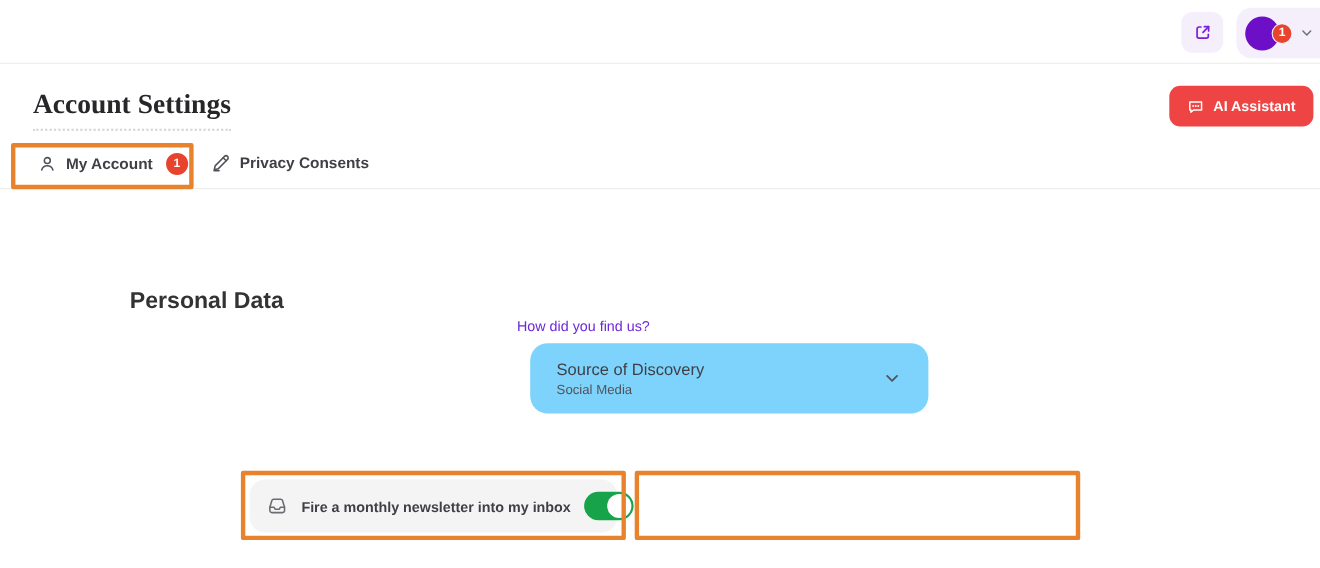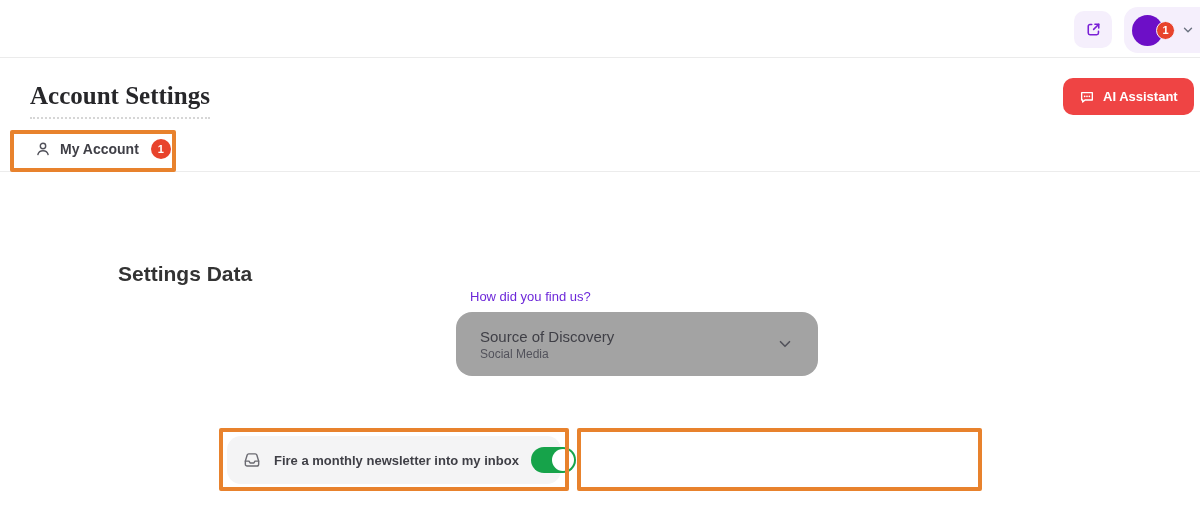--- a/index.html
+++ b/index.html
@@ -45,21 +45,21 @@
 
   
   .ann { border:4px solid #e8822d; border-radius:2px; pointer-events:none; }
   .ann-tab { left:10px; top:130px; width:166px; height:42px; }
   .ann-t1 { left:219px; top:428px; width:350px; height:63px; }
   .ann-t2 { left:577px; top:428px; width:405px; height:63px; }
 
   
   .section-title { left:118px; top:262px; font-size:21px; font-weight:bold; color:#333; }
   .q-label { left:470px; top:289px; font-size:13px; color:#6d28d9; }
-  .select { left:456px; top:312px; width:362px; height:64px; background:#a3a3a3;
+  .select { left:482px; top:312px; width:362px; height:64px; background:#7dd3fc;
             border-radius:16px; display:flex; align-items:center; padding:0 24px;
             cursor:pointer; }
   .select-texts { display:flex; flex-direction:column; gap:2px; }
   .select-label { font-size:15px; color:#3f3f46; font-weight:500; }
   .select-value { font-size:12px; color:#52525b; }
   .select .chevron { margin-left:auto; color:#52525b; display:flex; }
 
   
   .toggle-row { height:48px; background:#f4f4f5; border-radius:14px; display:flex;
                 align-items:center; padding:0 8px 0 15px; gap:12px; }
@@ -119,22 +119,32 @@
     <span class="tico">
       <svg width="18" height="18" viewBox="0 0 24 24" fill="none" stroke="currentColor" stroke-width="1.9" stroke-linecap="round" stroke-linejoin="round">
         <circle cx="12" cy="8" r="3.6"></circle>
         <path d="M5.2 19.4c.9-3.3 3.6-5.1 6.8-5.1s5.9 1.8 6.8 5.1"></path>
       </svg>
     </span>
     <span>My Account</span>
     <span class="tab-badge">1</span>
   </div>
 
+  <div class="abs tab tab2" style="top:139px;">
+    <span class="tico">
+      <svg width="18" height="18" viewBox="0 0 24 24" fill="none" stroke="currentColor" stroke-width="1.9" stroke-linecap="round" stroke-linejoin="round">
+        <path d="M14.5 5.8 18.2 9.5 8.4 19.3l-4.6 1 1-4.6z"></path>
+        <path d="M14.5 5.8l1.6-1.6a2.6 2.6 0 0 1 3.7 3.7l-1.6 1.6"></path>
+        <path d="M3.5 21.5h6"></path>
+      </svg>
+    </span>
+    <span>Privacy Consents</span>
+  </div>
 
-  <div class="abs section-title">Settings Data</div>
+  <div class="abs section-title">Personal Data</div>
 
   <div class="abs q-label">How did you find us?</div>
 
   <div class="abs select">
     <div class="select-texts">
       <span class="select-label">Source of Discovery</span>
       <span class="select-value">Social Media</span>
     </div>
     <span class="chevron">
       <svg width="18" height="18" viewBox="0 0 24 24" fill="none" stroke="currentColor" stroke-width="2.2" stroke-linecap="round" stroke-linejoin="round">

